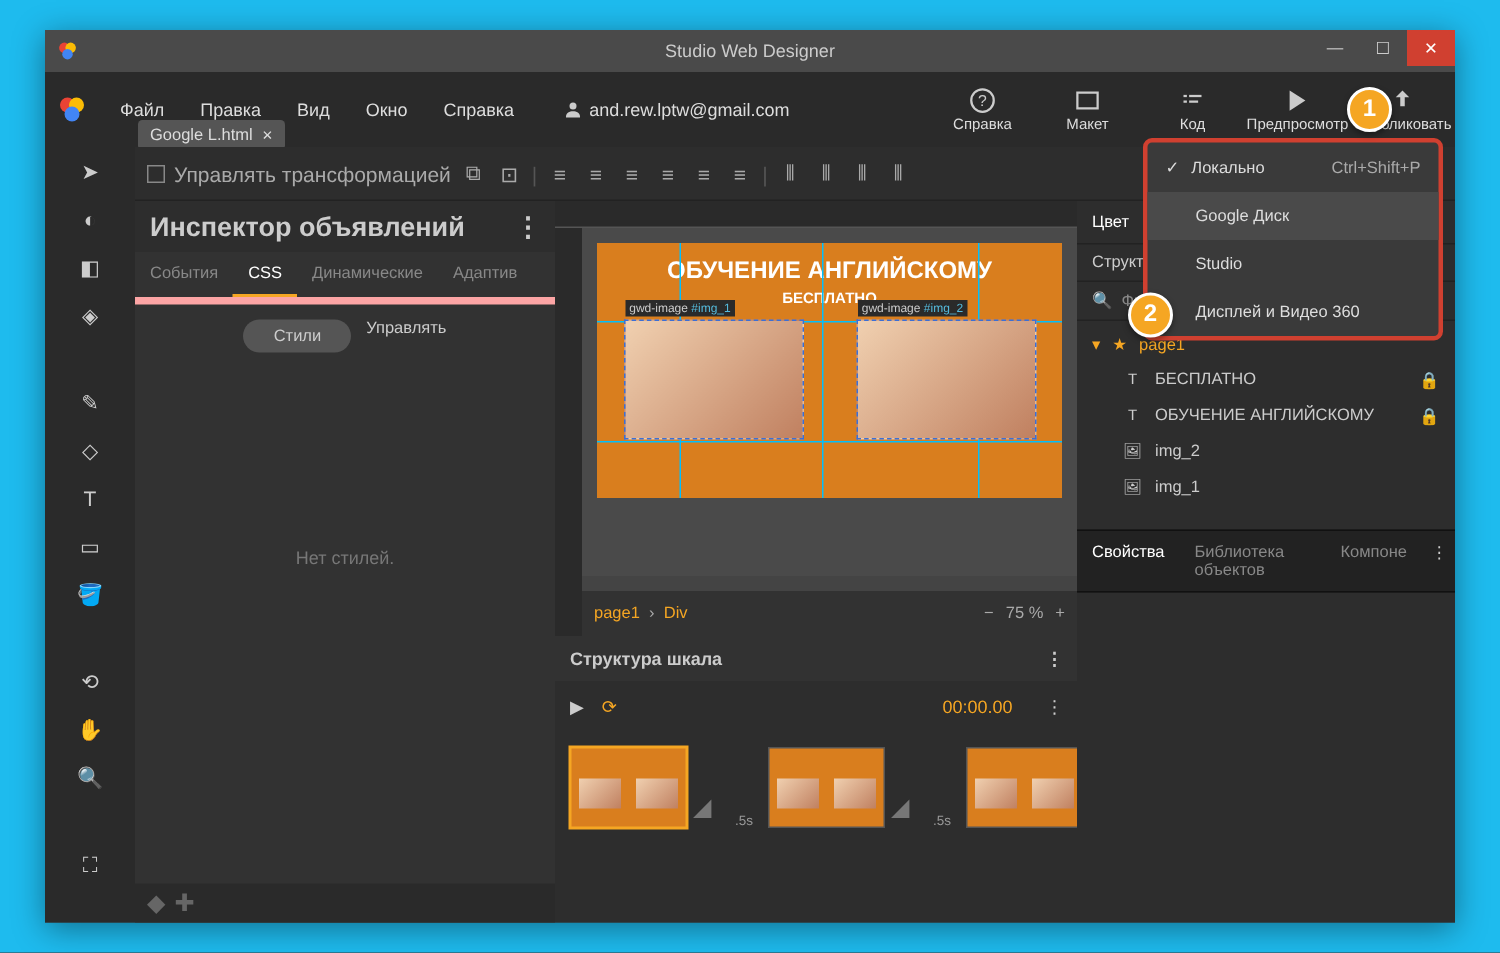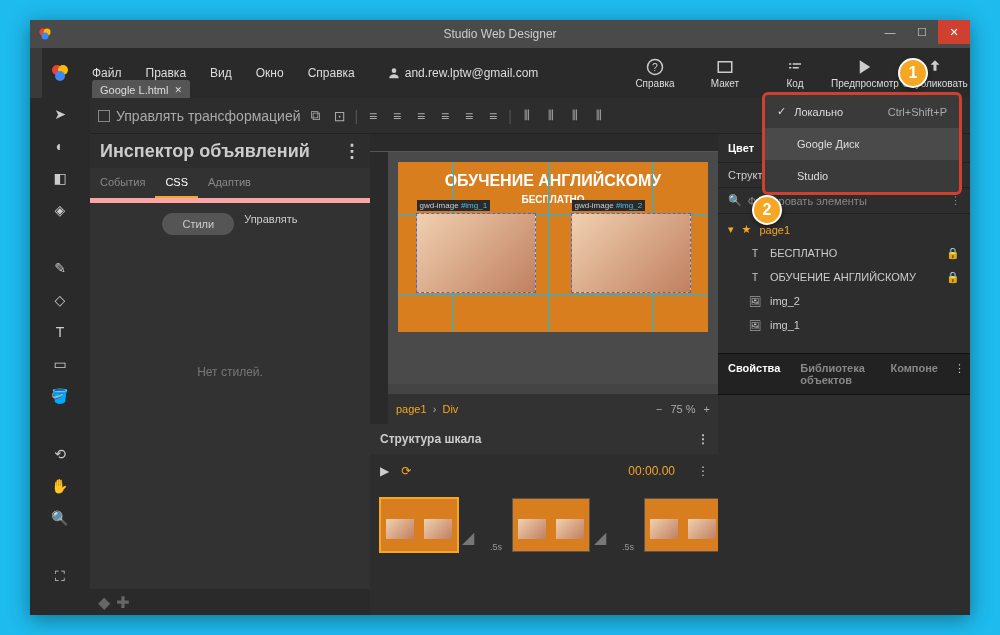--- a/index.html
+++ b/index.html
@@ -3,21 +3,21 @@
 <meta charset="utf-8">
 <style>
 * { box-sizing: border-box; margin: 0; padding: 0; font-family: Arial, sans-serif; }
 body { background: #1EBBEE; width: 1000px; height: 635px; overflow: hidden; }
 .window { position: absolute; left: 30px; top: 20px; width: 940px; height: 595px; background: #3a3a3a; box-shadow: 0 4px 20px rgba(0,0,0,0.4); }
 .titlebar { height: 28px; background: #4a4a4a; display: flex; align-items: center; justify-content: center; position: relative; color: #ccc; font-size: 12px; }
 .titlebar-icon { position: absolute; left: 8px; width: 14px; height: 14px; }
 .win-controls { position: absolute; right: 0; top: 0; display: flex; }
 .win-btn { width: 32px; height: 24px; display: flex; align-items: center; justify-content: center; color: #ccc; font-size: 11px; }
 .win-close { background: #D04030; color: #fff; }
-.menubar { height: 50px; background: #2a2a2a; display: flex; align-items: center; padding: 0 8px; color: #ddd; font-size: 12px; margin-left: 12px; }
+.menubar { height: 50px; background: #2a2a2a; display: flex; align-items: center; padding: 0 8px; color: #ddd; font-size: 12px; }
 .logo { width: 20px; height: 20px; margin-right: 10px; }
 .menu-item { padding: 0 12px; cursor: pointer; }
 .user { margin-left: 20px; display: flex; align-items: center; gap: 4px; }
 .menubar-tabs { position: absolute; left: 62px; top: 60px; display: flex; }
 .file-tab { background: #555; color: #ddd; font-size: 11px; padding: 4px 8px; border-radius: 3px; display: flex; align-items: center; gap: 6px; }
 .file-tab-close { font-size: 9px; }
 .right-toolbar { position: absolute; right: 0; top: 28px; height: 50px; display: flex; align-items: center; color: #ddd; font-size: 10px; }
 .rtool { width: 70px; display: flex; flex-direction: column; align-items: center; gap: 2px; cursor: pointer; }
 .rtool-icon { width: 18px; height: 18px; }
 .options-bar { position: absolute; top: 78px; left: 60px; right: 0; height: 36px; background: #2d2d2d; display: flex; align-items: center; padding: 0 8px; gap: 6px; color: #aaa; font-size: 14px; border-bottom: 1px solid #222; }
@@ -55,21 +55,21 @@
 .tl-frames { display: flex; padding: 10px; gap: 10px; }
 .frame-group { display: flex; align-items: flex-end; gap: 4px; }
 .thumb { width: 78px; height: 54px; background: #D97E1E; border: 1px solid #555; position: relative; }
 .thumb.active { border: 1px solid #F5A623; outline: 1px solid #F5A623; }
 .thumb-imgs { display: flex; justify-content: space-around; margin-top: 20px; }
 .thumb-img { width: 28px; height: 20px; background: linear-gradient(135deg,#f0d0b0,#c08060); }
 .ease { width: 24px; height: 24px; color: #777; font-size: 16px; }
 .dur { font-size: 9px; color: #999; }
 .right-panel { position: absolute; right: 0; top: 114px; width: 252px; bottom: 0; background: #2d2d2d; color: #ccc; font-size: 11px; }
 .rp-tabs { display: flex; border-bottom: 1px solid #222; }
-.rp-tab { padding: 8px 10px; color: #888; font-weight: bold; }
+.rp-tab { padding: 8px 10px; color: #888; }
 .rp-tab.active { color: #fff; }
 .rp-section { padding: 6px 10px; border-bottom: 1px solid #222; display: flex; align-items: center; gap: 6px; }
 .rp-filter { display: flex; align-items: center; padding: 6px 10px; gap: 6px; color: #888; border-bottom: 1px solid #222; }
 .rp-tree { padding: 4px 0; }
 .tree-item { display: flex; align-items: center; padding: 5px 10px; gap: 8px; }
 .tree-item.page { color: #F5A623; }
 .tree-item .ticon { width: 14px; height: 14px; display: inline-flex; align-items: center; justify-content: center; font-size: 10px; }
 .tree-item .lock { margin-left: auto; color: #888; }
 .rp-bottom-tabs { position: absolute; bottom: 220px; left: 0; right: 0; display: flex; border-top: 1px solid #111; border-bottom: 1px solid #111; background: #222; }
 .publish-menu { position: absolute; right: 8px; top: 72px; width: 200px; background: #3a3a3a; border: 3px solid #D04030; border-radius: 6px; color: #ddd; font-size: 11px; z-index: 50; }
@@ -209,20 +209,21 @@
   </div>
 
   <div class="inspector">
     <div class="insp-header">
       <span>Инспектор объявлений</span>
       <span class="dots">⋮</span>
     </div>
     <div class="insp-tabs">
       <div class="insp-tab">События</div>
       <div class="insp-tab active">CSS</div>
+      <div class="insp-tab">Динамические</div>
       <div class="insp-tab">Адаптив</div>
     </div>
     <div class="insp-subtabs">
       <span class="pill">Стили</span>
       <span>Управлять</span>
     </div>
     <div class="no-styles">Нет стилей.</div>
     <div class="insp-footer">
       <span>◆</span>
       <span>✚</span>
@@ -359,18 +360,22 @@
       <span class="pm-short">Ctrl+Shift+P</span>
     </div>
     <div class="pm-item hover">
       <span style="width:12px"></span>
       <span>Google Диск</span>
     </div>
     <div class="pm-item">
       <span style="width:12px"></span>
       <span>Studio</span>
     </div>
+    <div class="pm-item">
+      <span style="width:12px"></span>
+      <span>Дисплей и Видео 360</span>
+    </div>
   </div>
 
 </div>
 
 <div class="callout" style="right:72px;top:58px">1</div>
 <div class="callout" style="right:218px;top:195px">2</div>
 
 </body></html>

